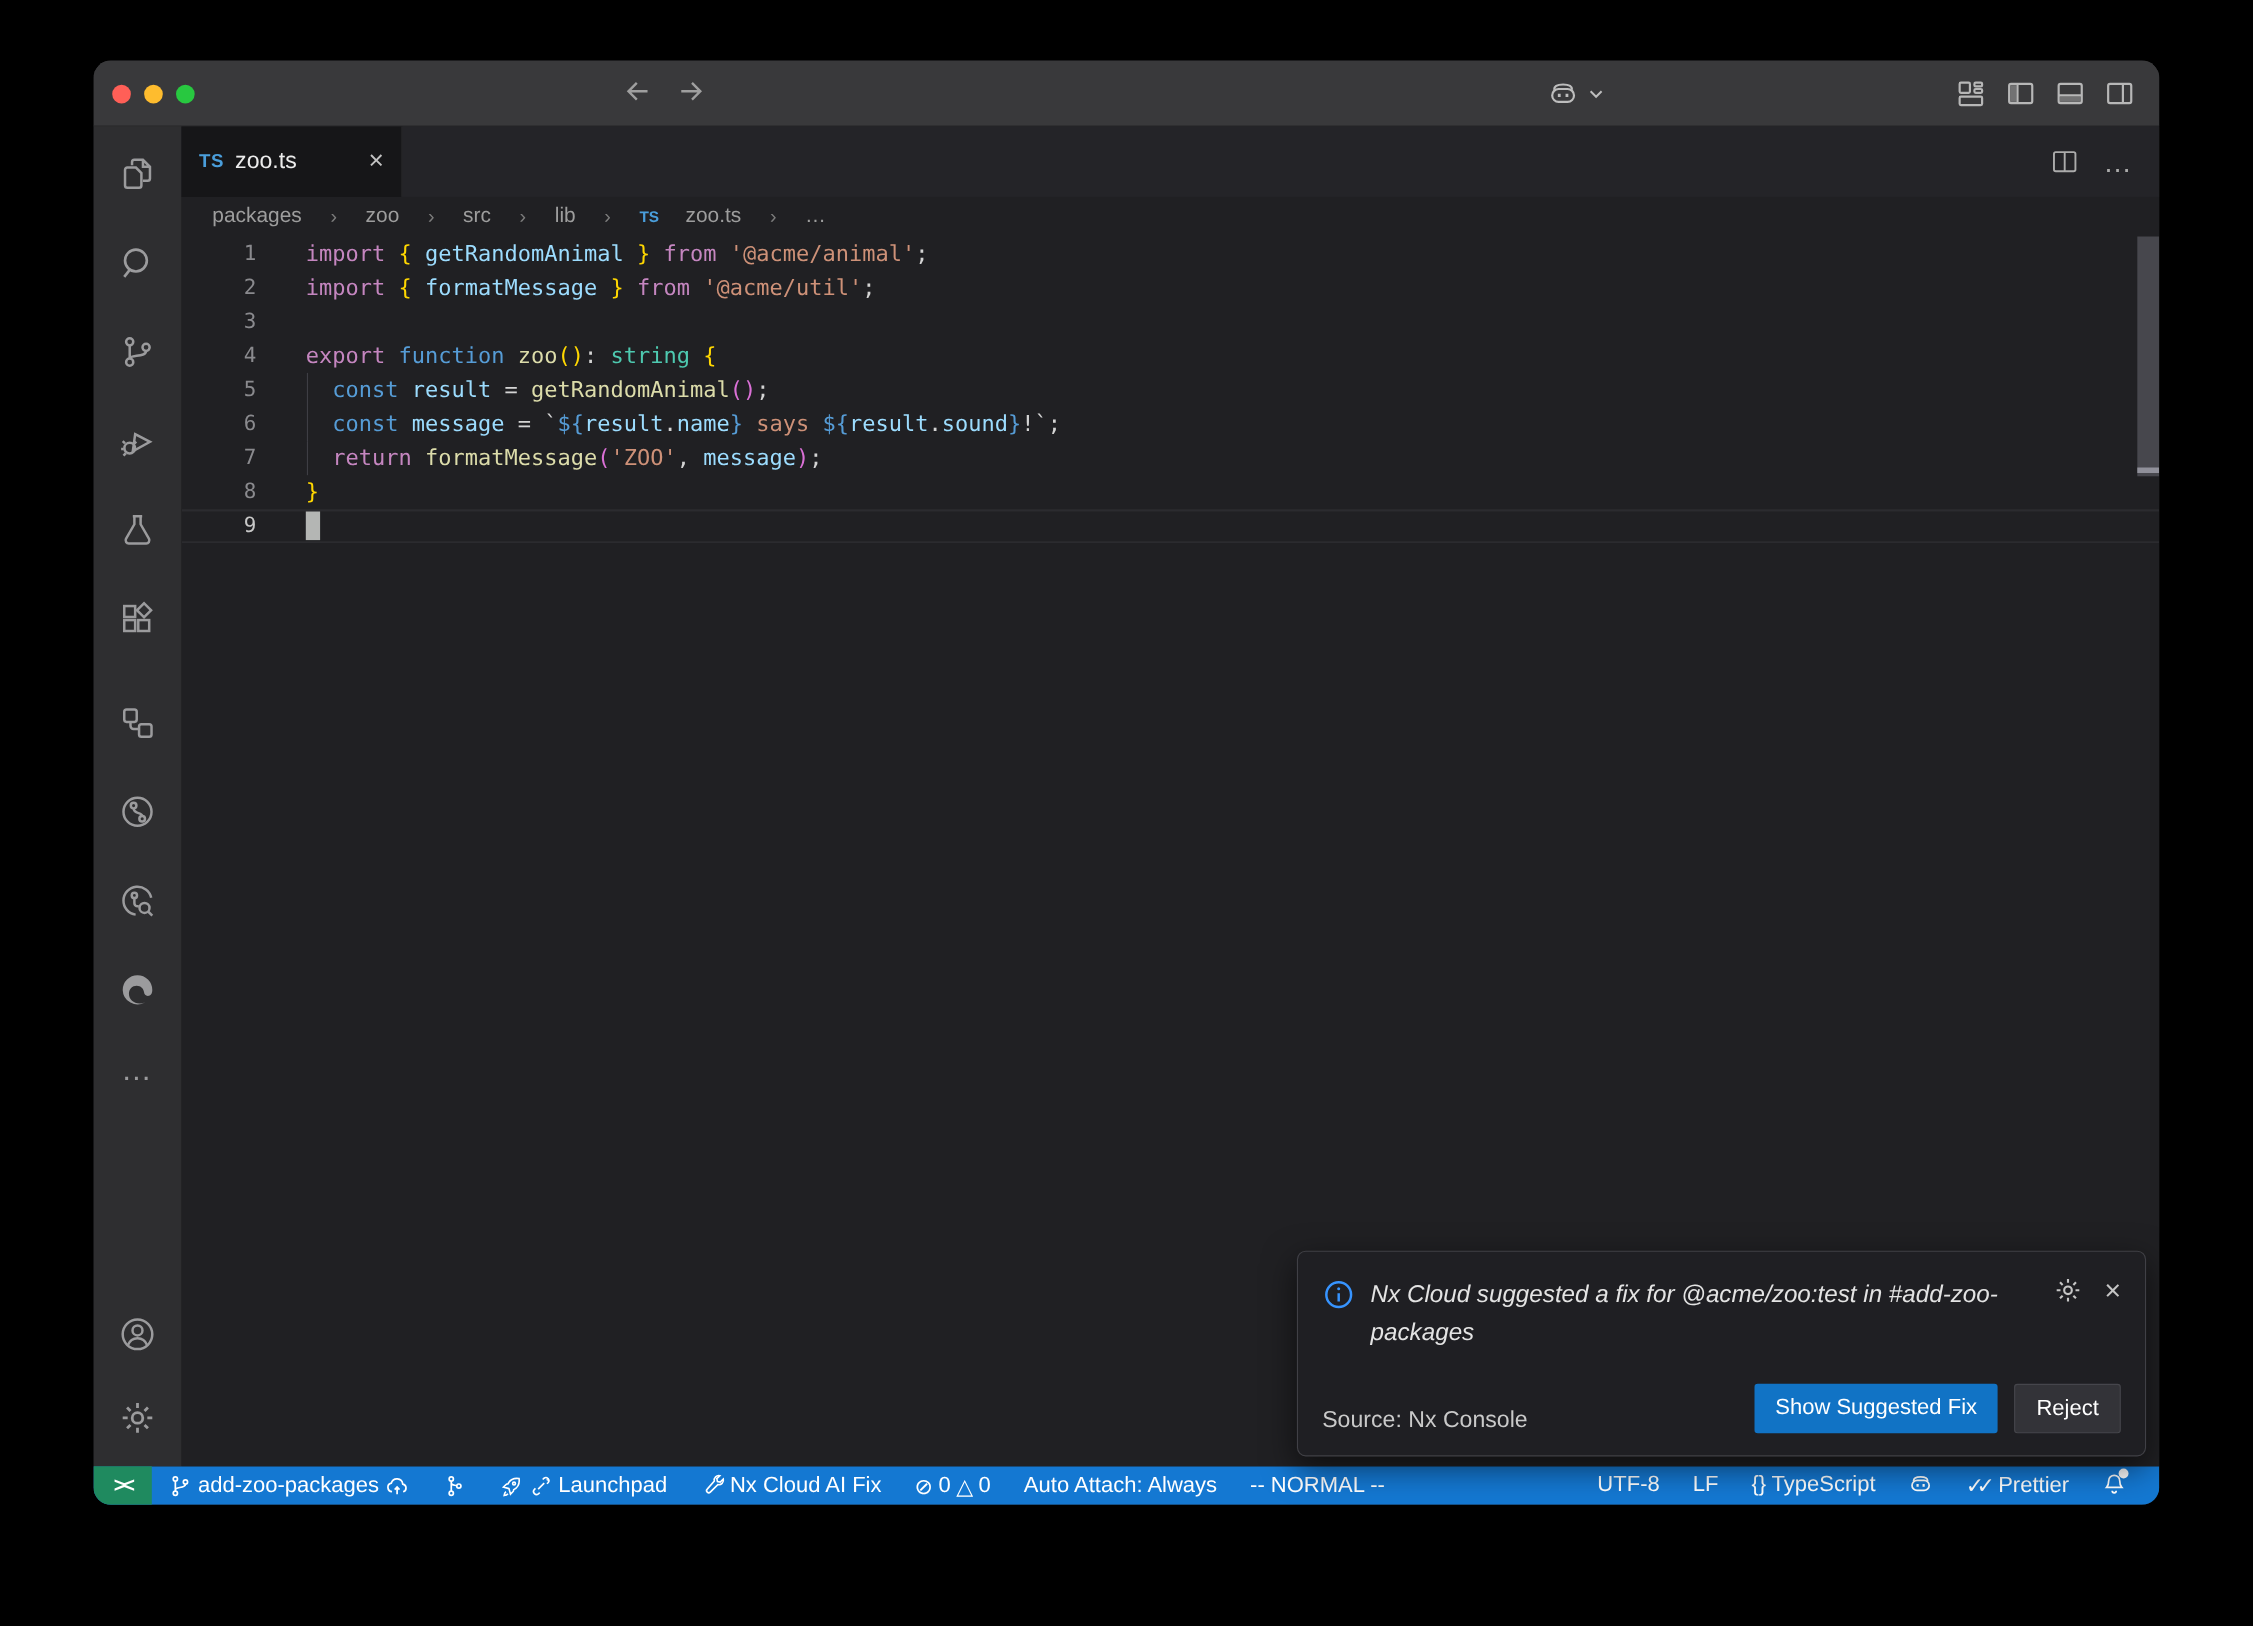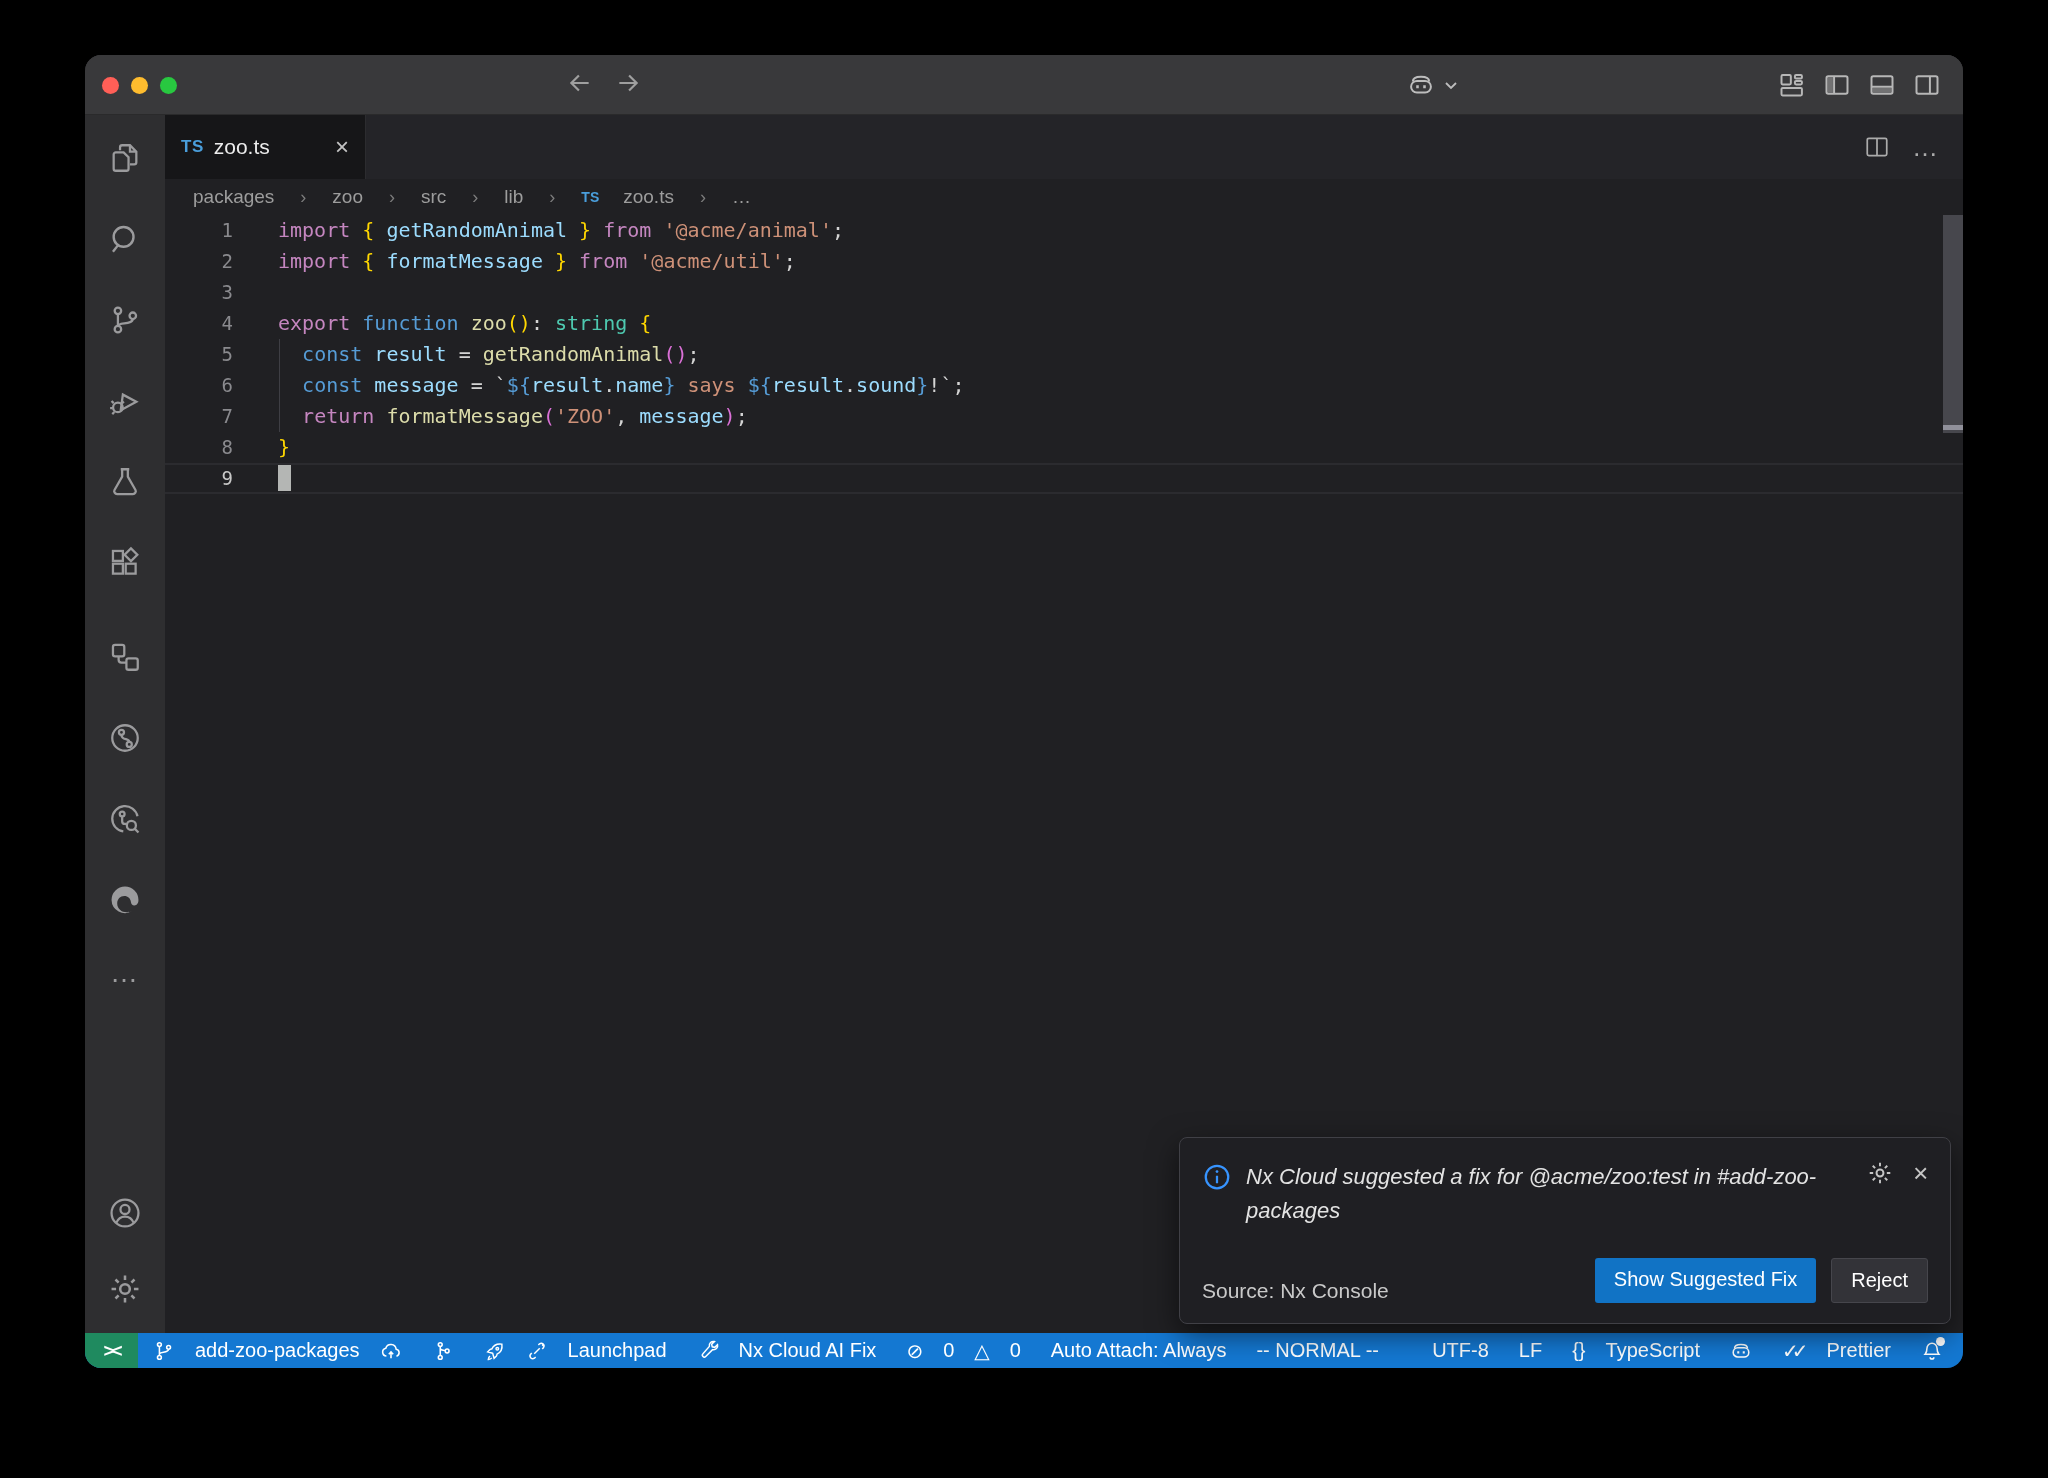--- a/index.html
+++ b/index.html
@@ -83,22 +83,22 @@
   .toast-buttons { margin-left:auto; display:flex; gap:15px; }
   .btn { font-size:20px; padding:10px 19px; border-radius:3px; color:#fff; }
   .btn.primary { background:var(--button-blue); }
   .btn.secondary { background:#333338; border:1px solid #46464c; }
 
   
   .statusbar { height:35px; background:var(--status-blue); display:flex; align-items:center; color:#fff; font-size:20px; }
   .remote { width:53px; height:35px; background:var(--remote-green); display:flex; align-items:center; justify-content:center;
             font-weight:bold; letter-spacing:-3px; font-size:19px; }
   .sb-left { display:flex; align-items:center; gap:30px; padding-left:15px; }
-  .sb-right { margin-left:auto; display:flex; align-items:center; gap:30px; padding-right:20px; }
-  .sb-item { display:flex; align-items:center; gap:20px; white-space:nowrap; }
+  .sb-right { margin-left:auto; display:flex; align-items:flex-start; gap:30px; padding-right:30px; }
+  .sb-item { display:flex; align-items:center; gap:5px; white-space:nowrap; }
   .sb-item svg { width:22px; height:22px; }
   .glyph { font-family:"DejaVu Sans",sans-serif; }
   .dbl-check { letter-spacing:-7px; margin-right:5px; font-size:20px; }
   .bell-wrap { position:relative; display:flex; }
   .bell-dot { position:absolute; right:-2px; top:-3px; width:9px; height:9px; border-radius:50%; background:#fff; }
 </style>
 </head>
 <body>
 
 <div class="screen">

